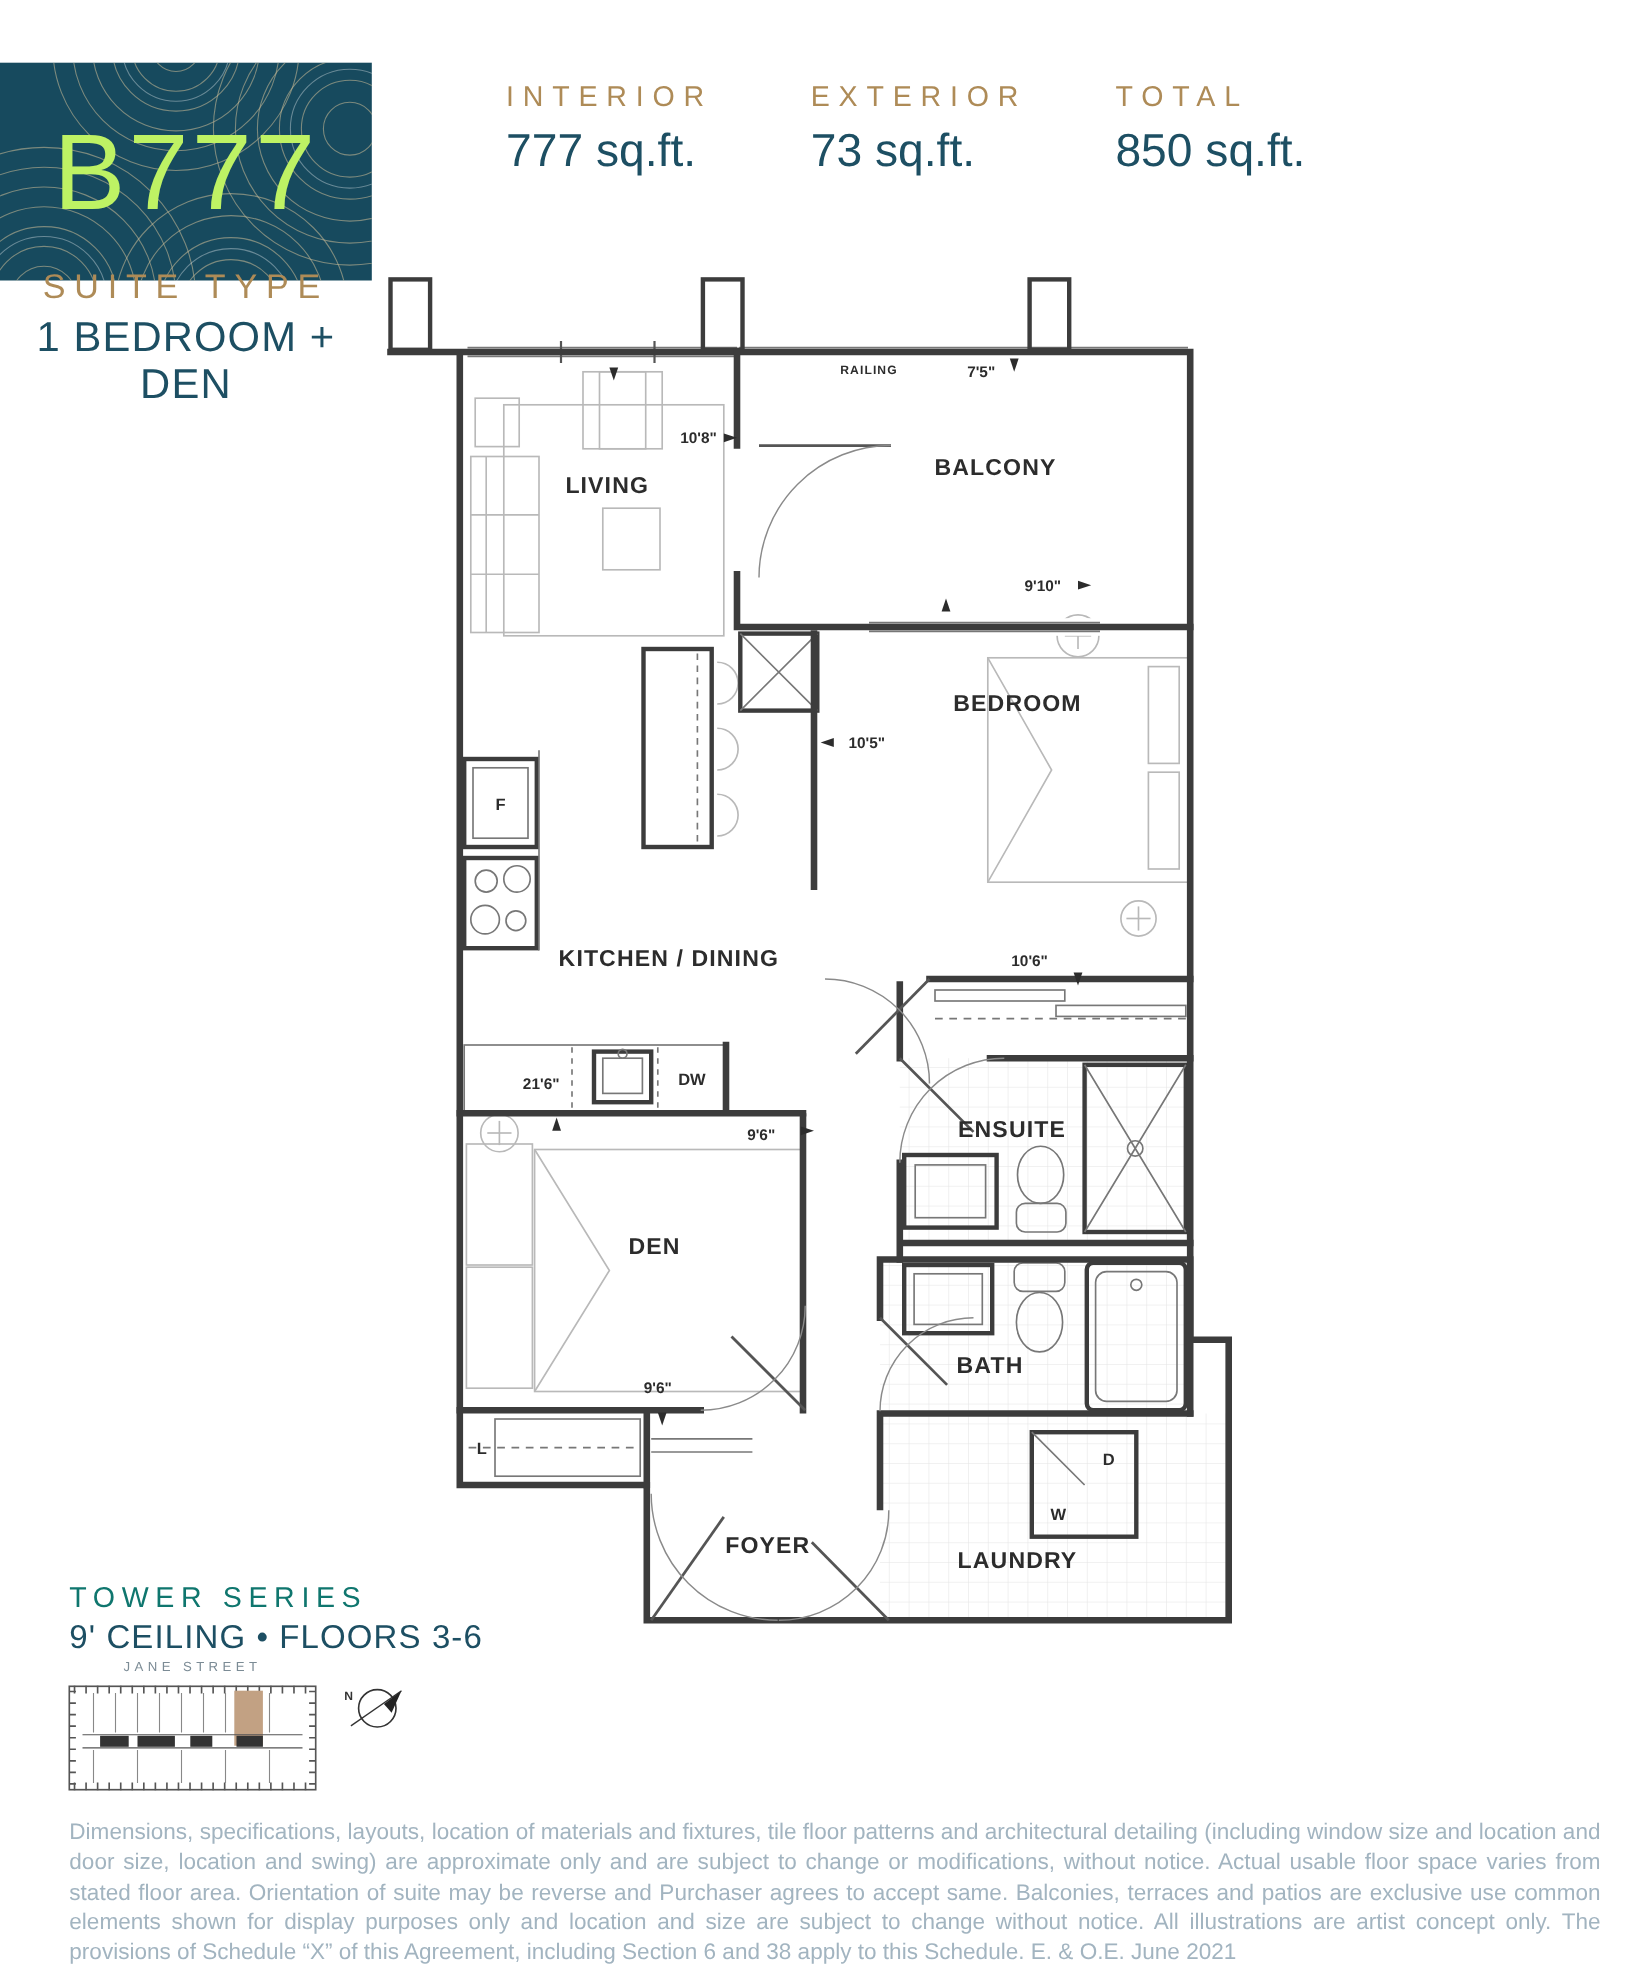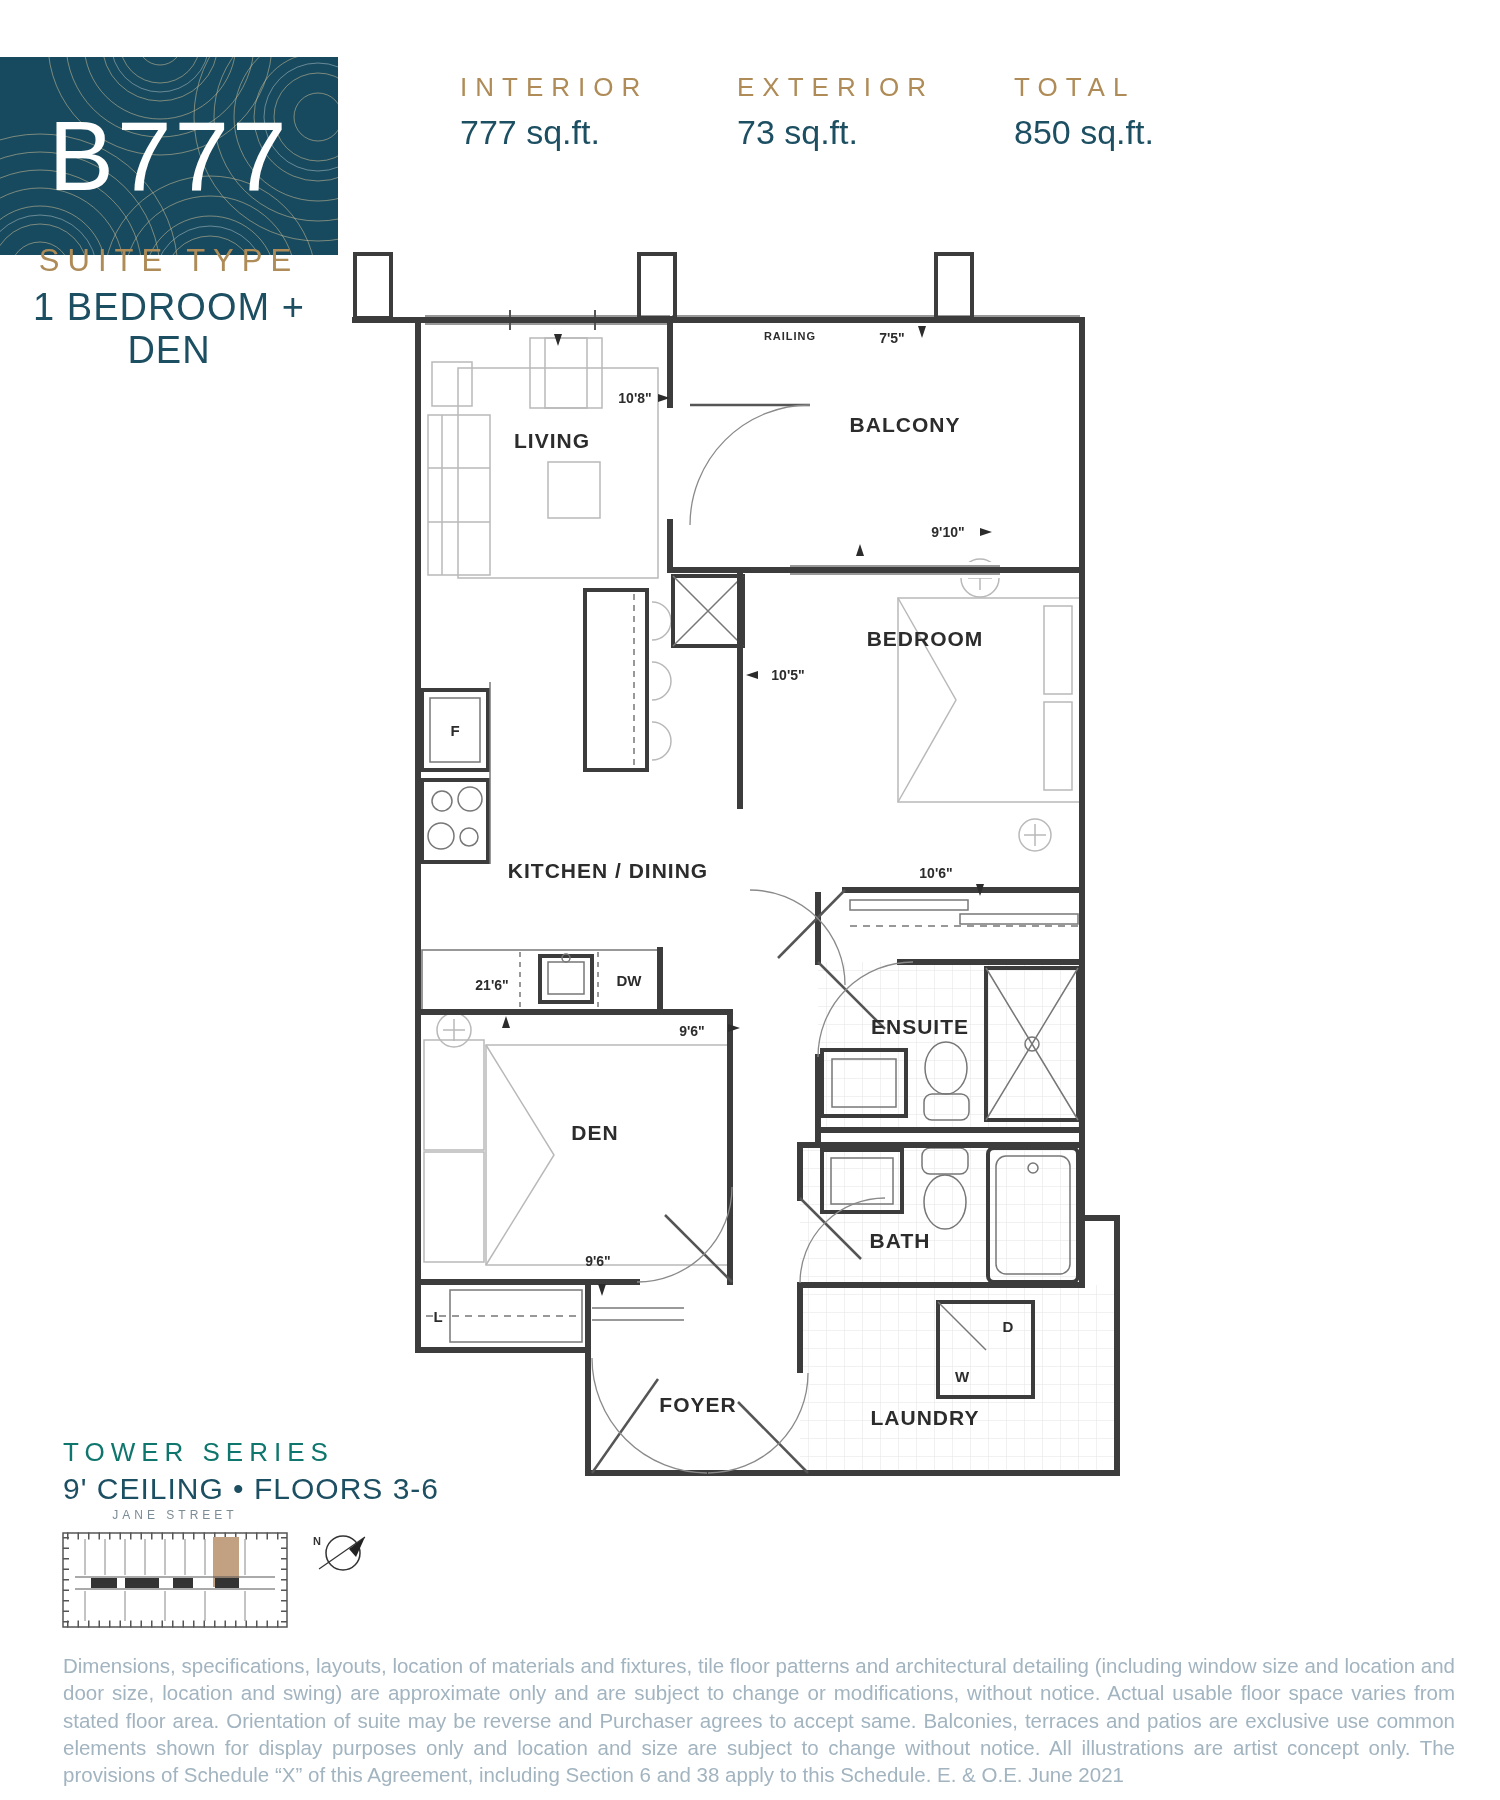--- a/index.html
+++ b/index.html
@@ -2,29 +2,29 @@
 <html><head>
 <meta charset="utf-8">
 <style>
   html,body{margin:0;padding:0;background:#ffffff;}
   .page{position:relative;width:1500px;height:1800px;background:#ffffff;overflow:hidden;
         font-family:"Liberation Sans",sans-serif;}
   
   .logo-tile{position:absolute;left:0;top:57px;width:338px;height:198px;background:#174a5e;}
   .logo-tile svg{position:absolute;left:0;top:0;}
   .logo-code{position:absolute;left:0;top:0;width:100%;height:100%;display:flex;align-items:center;justify-content:center;
-             color:#ffffff;font-size:98px;letter-spacing:3px;font-weight:400;}
+             color:#bef264;font-size:98px;letter-spacing:3px;font-weight:400;}
   .suite-type{position:absolute;left:0;top:243px;width:338px;text-align:center;}
   .suite-type .lbl{color:#ae8b57;font-size:31px;letter-spacing:8px;}
   .suite-type .val{color:#1d4f63;font-size:38px;letter-spacing:1px;margin-top:7px;}
   .stats{position:absolute;left:460px;top:72px;display:flex;}
   .stat{width:277px;}
   .stat:nth-child(3){width:240px;}
   .stat .lbl{color:#ae8b57;font-size:26px;letter-spacing:8px;}
-  .stat .val{color:#1d4f63;font-size:34px;margin-top:10px;}
+  .stat .val{color:#1d4f63;font-size:42px;margin-top:10px;}
   
   .plan{position:absolute;left:340px;top:250px;}
   .plan text{font-family:"Liberation Sans",sans-serif;}
   .room-label{font-size:21px;font-weight:700;fill:#2c2c2c;letter-spacing:1px;}
   .dim{font-size:14px;font-weight:700;fill:#2c2c2c;}
   .fixlbl{font-size:15px;font-weight:700;fill:#2c2c2c;}
   .small{font-size:11px;font-weight:700;fill:#2c2c2c;letter-spacing:1px;}
   .wall{stroke:#3c3c3c;stroke-width:6;fill:none;stroke-linecap:square;}
   .wall4{stroke:#3c3c3c;stroke-width:4;fill:none;}
   .thin{stroke:#777;stroke-width:1.5;fill:none;}

